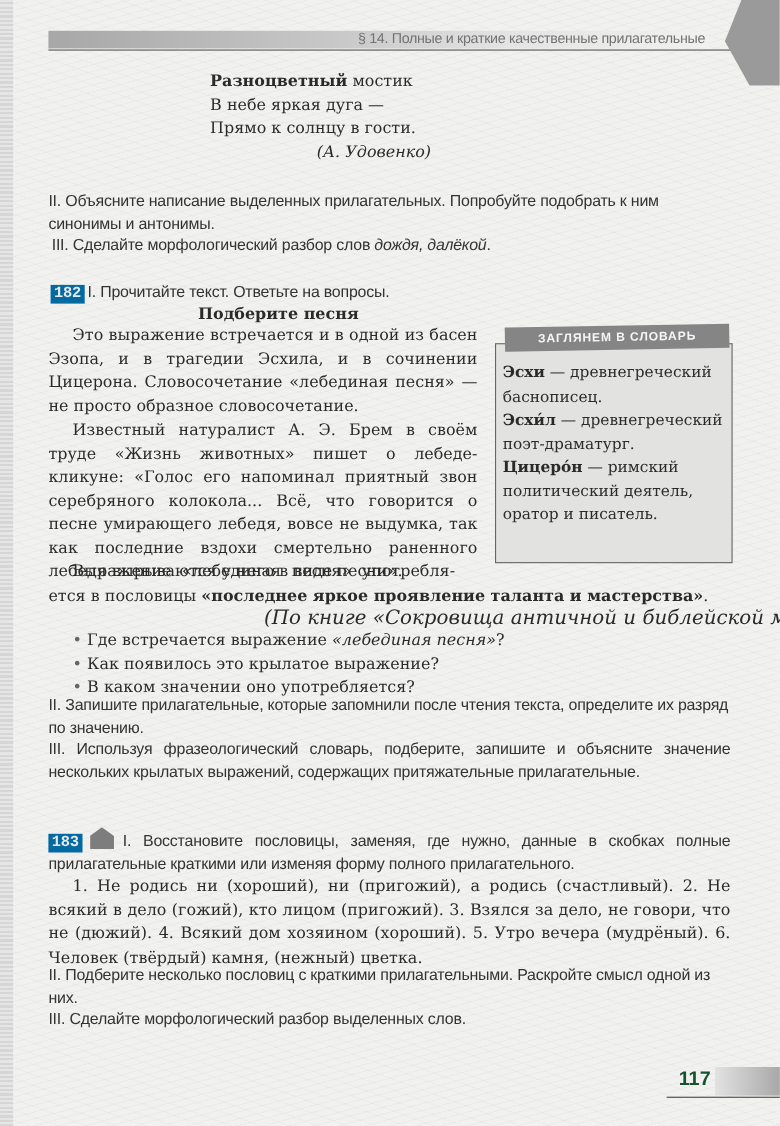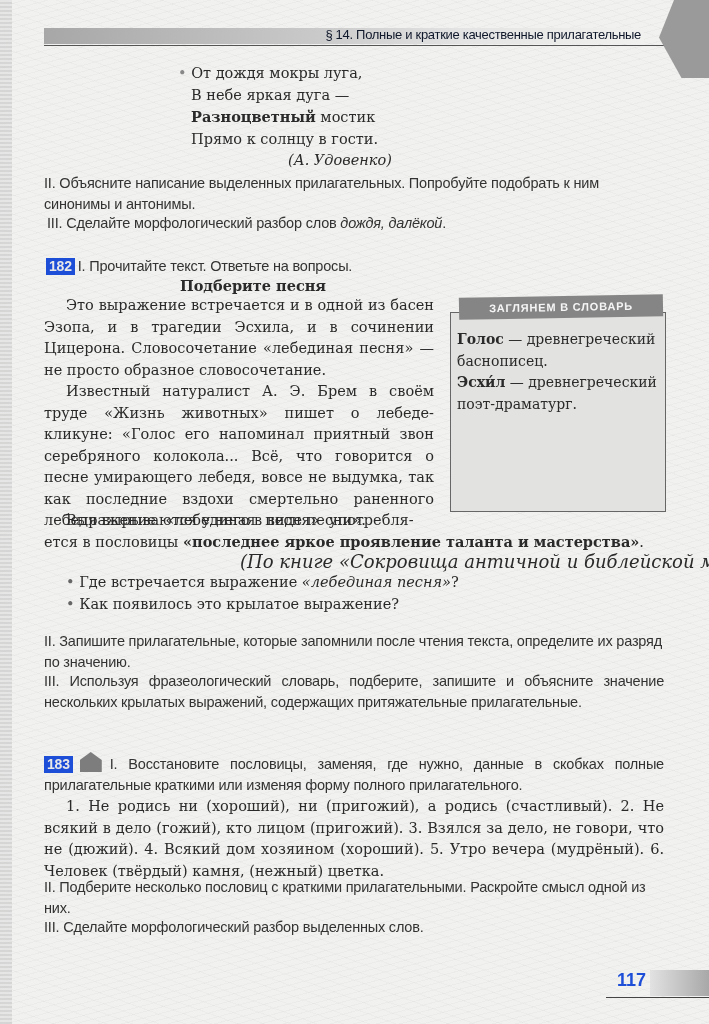--- a/index.html
+++ b/index.html
@@ -21,52 +21,52 @@
     opacity: .8;
   }
   
   .header-bar {
     position: absolute; left: 44px; top: 28px; width: 600px; height: 16px;
     background: linear-gradient(90deg, #a7a7a7 0%, #c9c9c9 45%, #e4e4e4 70%, #f1f1ef 100%);
   }
   .header-title {
     position: absolute; right: 68px; top: 27px;
     font-family: "Liberation Sans", sans-serif; font-size: 13px; letter-spacing: -0.3px;
-    color: #0f172a;
+    color: #737373;
   }
   .header-rule {
     position: absolute; left: 44px; top: 45px; width: 620px; height: 1px; background: #555;
   }
   .corner-tab {
     position: absolute; right: 0; top: 0; width: 50px; height: 78px;
     background: #9a9a9a;
     clip-path: polygon(30% 0, 100% 0, 100% 100%, 45% 100%, 0 48%);
   }
   .footer-rule {
     position: absolute; left: 606px; top: 997px; width: 103px; height: 1px; background: #444;
   }
   .footer-tab {
     position: absolute; left: 650px; top: 970px; width: 59px; height: 26px;
     background: linear-gradient(90deg, #e2e2e2, #a8a8a8);
   }
   .page-number {
     position: absolute; left: 617px; top: 970px;
-    font-family: "Liberation Sans", sans-serif; font-weight: bold; font-size: 18px; color: #1d4ed8;
+    font-family: "Liberation Sans", sans-serif; font-weight: bold; font-size: 18px; color: #14532d;
   }
   
   .abs { position: absolute; }
   .serif { font-family: "DejaVu Serif", serif; font-size: 14.5px; line-height: 21.5px; }
   .sans  { font-family: "Liberation Sans", sans-serif; font-size: 14.5px; line-height: 21px; color: #333; letter-spacing: -0.2px; }
   .poem-line { white-space: nowrap; }
   .b { font-weight: bold; }
   .i { font-style: italic; }
   .justify { text-align: justify; }
   .badge {
-    display: inline-block; background: #1d4ed8; color: #e8e8e8;
-    font-family: Liberation Sans, sans-serif; font-weight: bold; font-size: 14px;
+    display: inline-block; background: #0369a1; color: #e8e8e8;
+    font-family: Liberation Mono, monospace; font-weight: bold; font-size: 14px;
     padding: 0 3px; line-height: 17px; margin-right: 3px;
   }
   .house-icon {
     display: inline-block; width: 22px; height: 20px; vertical-align: -3px; margin: 0 8px 0 4px;
     background: #7d7d7d;
     clip-path: polygon(50% 0, 100% 40%, 100% 100%, 0 100%, 0 40%);
   }
   
   .dict-box {
     position: absolute; left: 450px; top: 312px; width: 214px; height: 198px;
@@ -89,23 +89,22 @@
 
 <div class="page-texture"></div>
 <div class="left-edge"></div>
 
 <div class="header-bar"></div>
 <div class="header-title">§ 14. Полные и краткие качественные прилагательные</div>
 <div class="header-rule"></div>
 <div class="corner-tab"></div>
 
 <div class="abs serif" style="left:178px; top:63px;">
-  <div class="poem-line"><span style="color:#888">•</span> <span>От дождя мокры луга,</span></div>
+  <div class="poem-line" style="padding-left:13px"><span class="b">Разноцветный</span> <span>мостик</span></div>
   <div class="poem-line" style="padding-left:13px">В небе яркая дуга —</div>
-  <div class="poem-line" style="padding-left:13px"><span class="b">Разноцветный</span> <span>мостик</span></div>
   <div class="poem-line" style="padding-left:13px">Прямо к солнцу в гости.</div>
   <div class="poem-line i" style="padding-left:110px">(А. Удовенко)</div>
 </div>
 
 <div class="abs sans" style="left:44px; top:173px; width:620px;">II. Объясните написание выделенных прилагательных. Попробуйте подобрать к ним синонимы и антонимы.</div>
 <div class="abs sans" style="left:47px; top:213px; width:620px;">
   <span>III. Сделайте морфологический разбор слов </span><span class="i">дождя, далёкой</span><span>.</span>
 </div>
 
 <div class="abs sans" style="left:46px; top:256px; width:400px;">
@@ -118,30 +117,32 @@
 
 <div class="abs serif" style="left:66px; top:510px; width:368px; word-spacing:5px;">Выражение «лебединая песня» употребля-</div>
 <div class="abs serif" style="left:44px; top:531px; width:640px; white-space:nowrap;">
   <span>ется в пословицы </span><span class="b">«последнее яркое проявление таланта и мастерства»</span><span>.</span>
 </div>
 <div class="abs serif i" style="left:240px; top:551px; font-size:18px; white-space:nowrap;">(По книге «Сокровища античной и библейской мудрости»)</div>
 
 <div class="abs serif" style="left:66px; top:572px; white-space:nowrap;">
   <div class="bullet"><span>Где встречается выражение </span><span class="i">«лебединая песня»</span><span>?</span></div>
   <div class="bullet"><span>Как появилось это крылатое выражение?</span></div>
+  <div class="bullet"><span>В каком значении оно употребляется?</span></div>
 </div>
 
 <div class="abs sans" style="left:44px; top:631px; width:620px;">II. Запишите прилагательные, которые запомнили после чтения текста, определите их разряд по значению.</div>
 <div class="abs sans justify" style="left:44px; top:671px; width:620px; text-align-last:left;">III. Используя фразеологический словарь, подберите, запишите и объясните значение нескольких крылатых выражений, содержащих притяжательные прилагательные.</div>
 
 <div class="dict-box"></div>
 <div class="dict-header">ЗАГЛЯНЕМ В СЛОВАРЬ</div>
 <div class="dict-body">
-  <div><span class="b">Голос</span><span> — древнегреческий баснописец.</span></div>
+  <div><span class="b">Эсхи</span><span> — древнегреческий баснописец.</span></div>
   <div><span class="b">Эсхи́л</span><span> — древнегреческий поэт-драматург.</span></div>
+  <div><span class="b">Цицерóн</span><span> — римский политический деятель, оратор и писатель.</span></div>
 </div>
 
 <div class="abs sans justify" style="left:44px; top:752px; width:620px; text-align-last:left;">
   <span class="badge">183</span><span class="house-icon"></span><span>I. Восстановите пословицы, заменяя, где нужно, данные в скобках полные прилагательные краткими или изменяя форму полного прилагательного.</span>
 </div>
 <div class="abs serif justify" style="left:44px; top:796px; width:620px; text-indent:22px;">1. Не родись ни (хороший), ни (пригожий), а родись (счастливый). 2. Не всякий в дело (гожий), кто лицом (пригожий). 3. Взялся за дело, не говори, что не (дюжий). 4. Всякий дом хозяином (хороший). 5. Утро вечера (мудрёный). 6. Человек (твёрдый) камня, (нежный) цветка.</div>
 
 <div class="abs sans" style="left:44px; top:877px; width:620px;">II. Подберите несколько пословиц с краткими прилагательными. Раскройте смысл одной из них.</div>
 <div class="abs sans" style="left:44px; top:917px; width:620px;">III. Сделайте морфологический разбор выделенных слов.</div>
 

